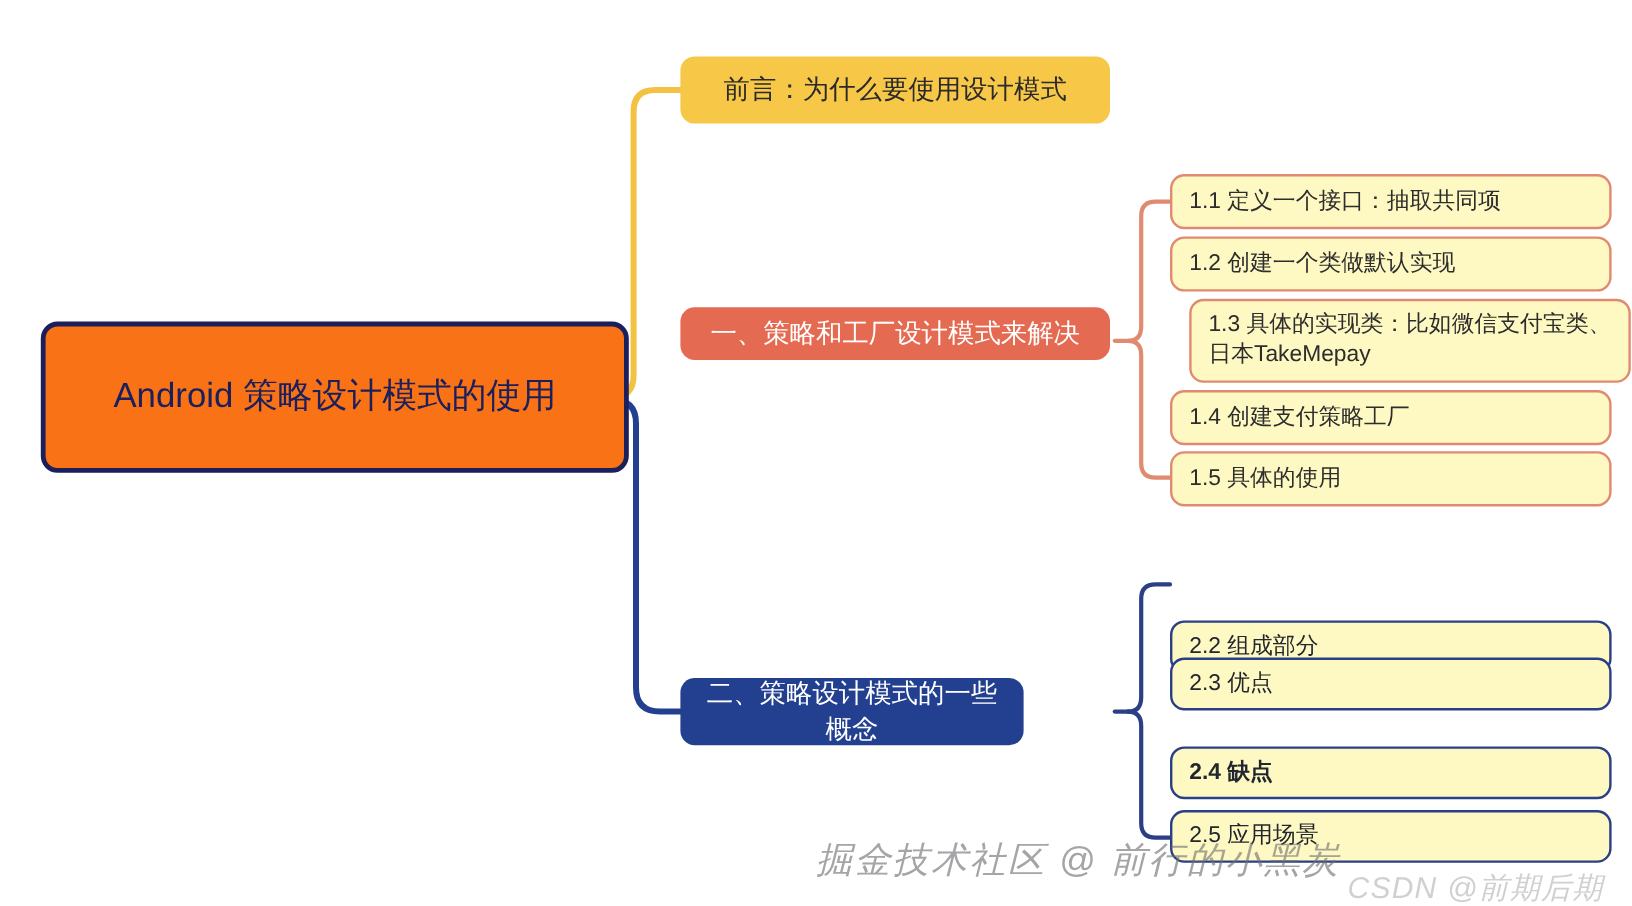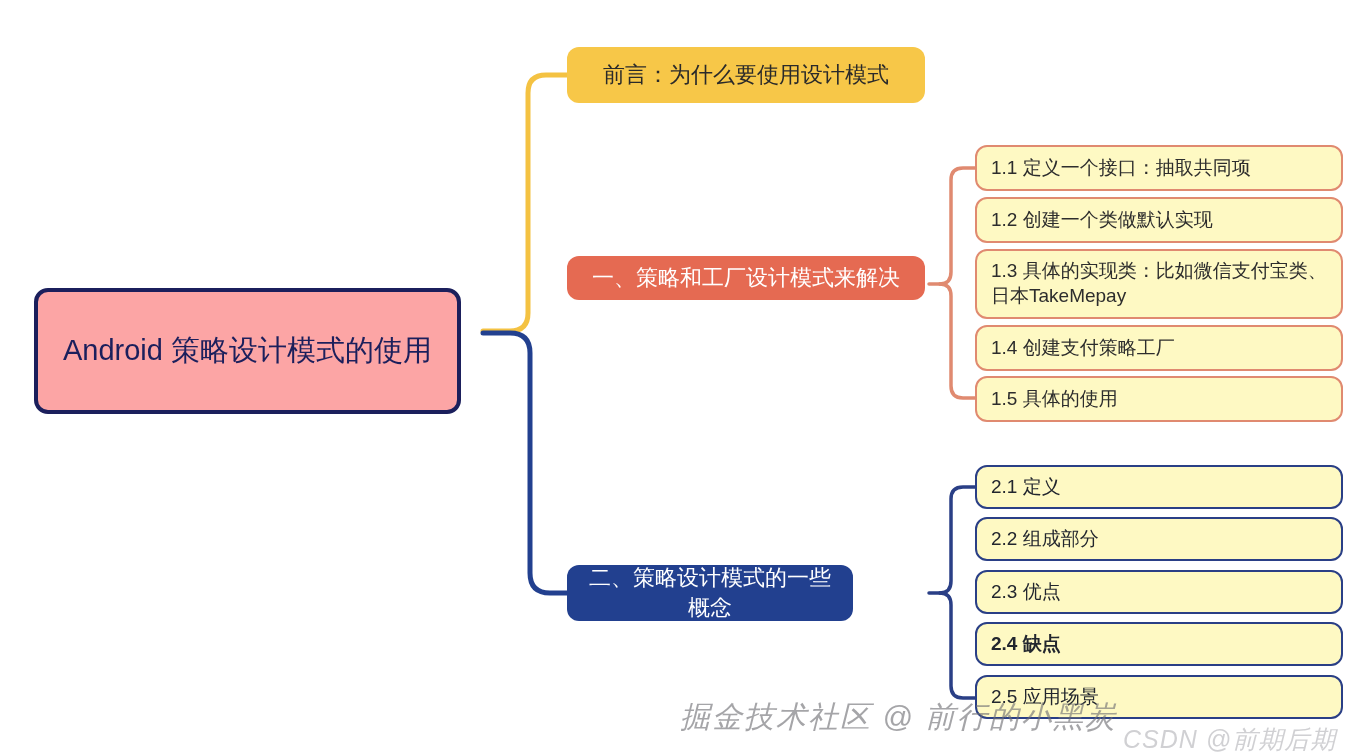--- a/index.html
+++ b/index.html
@@ -35,32 +35,31 @@
     box-sizing: border-box;
     display: flex;
     align-items: center;
     white-space: pre-wrap;
   }
 
   
   .node-root {
     left: 34px;
     top: 268px;
-    width: 427px;
+    width: 490px;
     height: 126px;
     border: 4px solid #1b1f5c;
     border-radius: 14px;
-    background: #fca5a5;
+    background: #f97316;
     color: #1b1f5c;
     font-size: 29px;
     line-height: 1.35;
     justify-content: center;
     text-align: center;
     padding: 0 22px;
-    margin-top: 20px;
   }
 
   
   .node-l1 {
     border-radius: 12px;
     font-size: 22px;
     color: #ffffff;
     justify-content: center;
     text-align: center;
     padding: 0 18px;
@@ -103,20 +102,21 @@
   .leaf-orange {
     border: 2px solid #e08a70;
     color: #2d2d2d;
   }
   .leaf-blue {
     border: 2px solid #2a3f86;
     color: #22262e;
   }
   .leaf.two-line {
     align-items: center;
+    margin-left: 16px;
   }
 
   
   .watermark {
     position: absolute;
     white-space: nowrap;
     font-style: italic;
     pointer-events: none;
     user-select: none;
   }
@@ -171,25 +171,24 @@
   <div class="node leaf leaf-orange" style="top:197px;height:46px;">1.2 创建一个类做默认实现</div>
 
   <div class="node leaf leaf-orange two-line" style="top:249px;height:70px;">1.3 具体的实现类：比如微信支付宝类、日本TakeMepay</div>
 
   <div class="node leaf leaf-orange" style="top:325px;height:46px;">1.4 创建支付策略工厂</div>
 
   <div class="node leaf leaf-orange" style="top:376px;height:46px;">1.5 具体的使用</div>
 
   <div class="node node-l1 node-sec2">二、策略设计模式的一些概念</div>
 
-  <div class="node leaf leaf-blue" style="top:465px;height:44px;">2.1 定义</div>
 
   <div class="node leaf leaf-blue" style="top:517px;height:44px;">2.2 组成部分</div>
 
-  <div class="node leaf leaf-blue" style="top:570px;height:44px;">2.3 优点</div>
+  <div class="node leaf leaf-blue" style="top:548px;height:44px;">2.3 优点</div>
 
   <div class="node leaf leaf-blue" style="top:622px;height:44px;font-weight:bold;">2.4 缺点</div>
 
   <div class="node leaf leaf-blue" style="top:675px;height:44px;">2.5 应用场景</div>
 
   <div class="watermark wm-juejin">掘金技术社区 @ 前行的小黑炭</div>
 
   <div class="watermark wm-csdn">CSDN @前期后期</div>
 
 </div>

